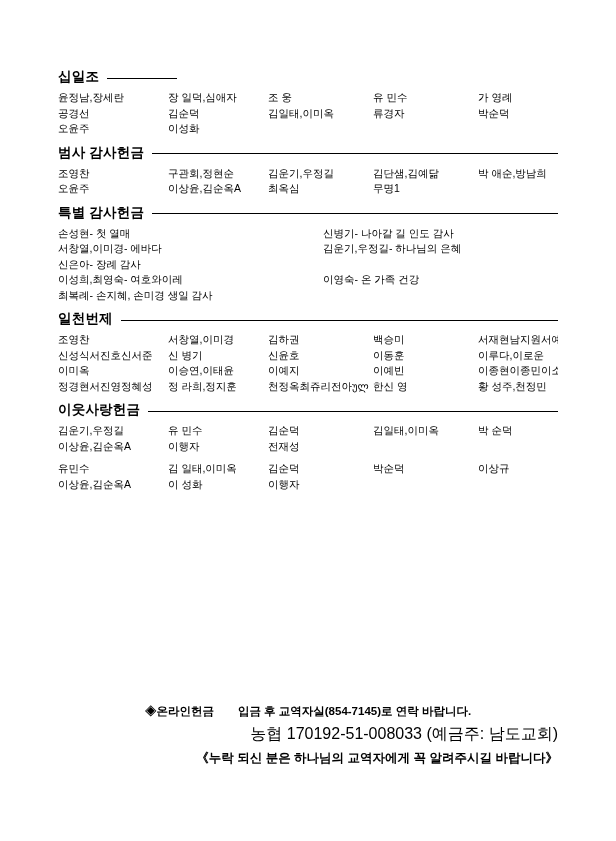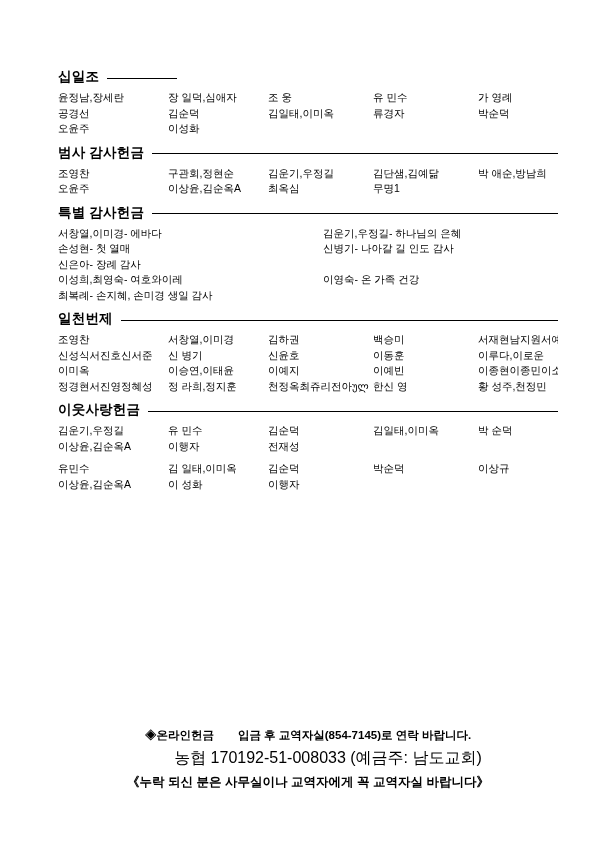--- a/index.html
+++ b/index.html
@@ -73,23 +73,23 @@
   .cols-5 .cell:nth-child(3) { width: 105px; }
   .cols-5 .cell:nth-child(4) { width: 105px; }
   .cols-5 .cell:nth-child(5) { width: 80px; }
 
   .cols-2 .cell:nth-child(1) { width: 265px; }
   .cols-2 .cell:nth-child(2) { width: 235px; }
 
   .bottom {
     position: absolute;
     left: 58px;
-    top: 728px;
+    top: 704px;
     width: 500px;
-    text-align: center;
+    text-align: right;
   }
   .b-line1 {
     font-size: 11.5px;
     font-weight: bold;
     display: flex;
     justify-content: center;
     align-items: baseline;
     gap: 24px;
   }
   .b-line1 .lbl { white-space: nowrap; }
@@ -164,26 +164,26 @@
       </div>
     </div>
 
     <div class="section">
       <div class="sec-head">
         <span class="sec-title">특별 감사헌금</span>
         <span class="sec-rule"></span>
       </div>
       <div class="rows cols-2">
         <div class="row">
+          <span class="cell">손성현- 첫 열매</span>
+          <span class="cell">신병기- 나아갈 길 인도 감사</span>
+        </div>
+        <div class="row">
           <span class="cell">서창열,이미경- 에바다</span>
           <span class="cell">김운기,우정길- 하나님의 은혜</span>
-        </div>
-        <div class="row">
-          <span class="cell">손성현- 첫 열매</span>
-          <span class="cell">신병기- 나아갈 길 인도 감사</span>
         </div>
         <div class="row">
           <span class="cell">신은아- 장례 감사</span>
         </div>
         <div class="row">
           <span class="cell">이성희,최영숙- 여호와이레</span>
           <span class="cell">이영숙- 온 가족 건강</span>
         </div>
         <div class="row">
           <span class="cell">최복례- 손지혜, 손미경 생일 감사</span>
@@ -272,15 +272,15 @@
     </div>
 
   </div>
 
   <div class="bottom">
     <div class="b-line1">
       <span class="lbl">◈온라인헌금</span>
       <span class="val">입금 후  교역자실(854-7145)로  연락 바랍니다.</span>
     </div>
     <div class="b-line2">농협 170192-51-008033 (예금주: 남도교회)</div>
-    <div class="b-line3">《누락 되신 분은 사무실이나 교역자에게 꼭 교역자실 바랍니다》</div>
+    <div class="b-line3">《누락 되신 분은 하나님의 교역자에게 꼭 알려주시길 바랍니다》</div>
   </div>
 </div>
 
 </body></html>

